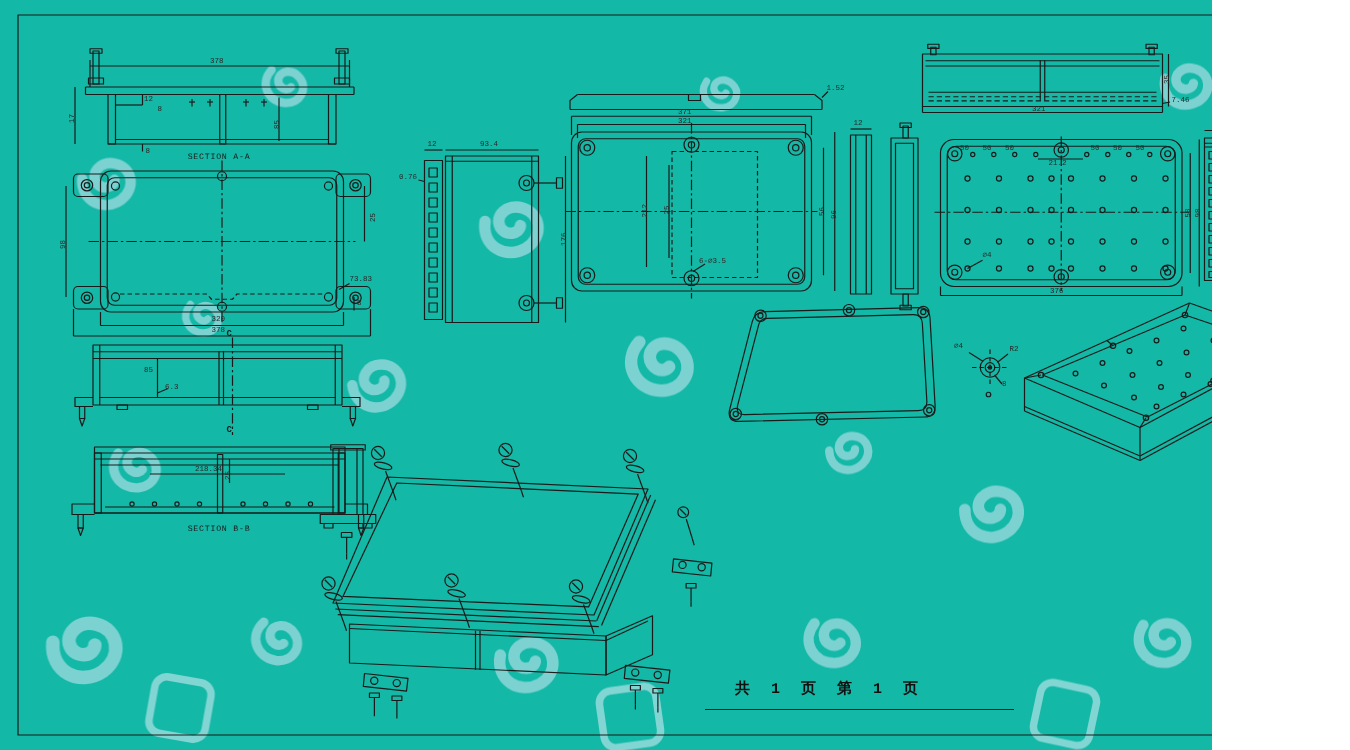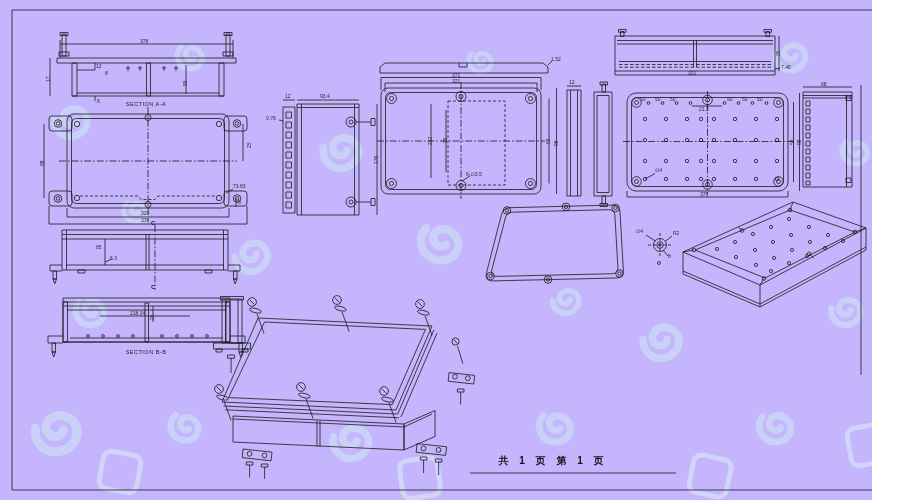--- a/index.html
+++ b/index.html
@@ -1,17 +1,17 @@
 <!DOCTYPE html>
 <html><head>
 <meta charset="utf-8">
 <style>
   html,body{margin:0;padding:0;background:#ffffff;}
-  .sheet{position:relative;width:872px;height:500px;background:#c4b5fd;overflow:hidden;
-         font-family:Liberation Sans, sans-serif;}
+  .sheet{position:relative;width:808px;height:500px;background:#14b8a6;overflow:hidden;
+         font-family:Liberation Mono, monospace;}
   .wm-layer{position:absolute;left:0;top:0;width:900px;height:500px;z-index:0;}
   .linework{position:absolute;left:0;top:0;z-index:1;}
   .labels{position:absolute;left:0;top:0;width:900px;height:500px;z-index:2;}
   .linework line,.linework rect,.linework circle,.linework path,
   .linework polyline,.linework polygon,.linework ellipse{
       stroke:#1b1b1b;fill:none;stroke-width:.8;stroke-linejoin:round;}
   .w16{stroke-width:1.6}.w14{stroke-width:1.4}.w12{stroke-width:1.2}.w10{stroke-width:1}
   .w8{stroke-width:.8}.w6{stroke-width:.6}.w5{stroke-width:.5}.w4{stroke-width:.4}
   .blk{fill:#141414;stroke:none}
   .cl{stroke-dasharray:7 2 1.6 2;stroke-width:.5}

